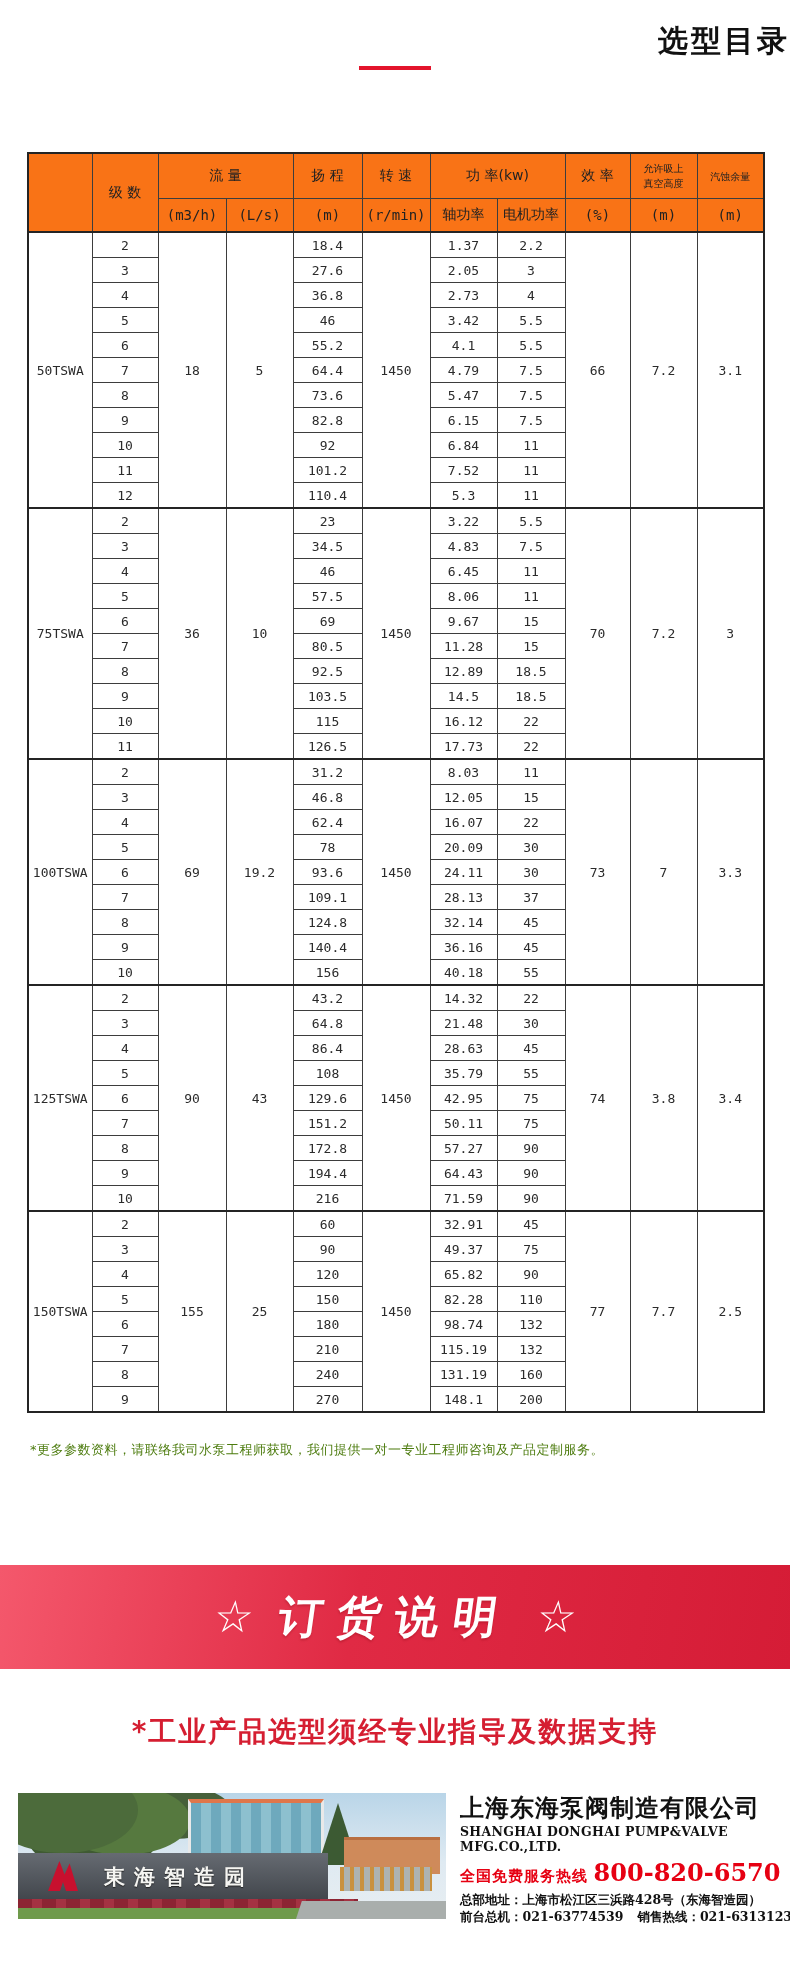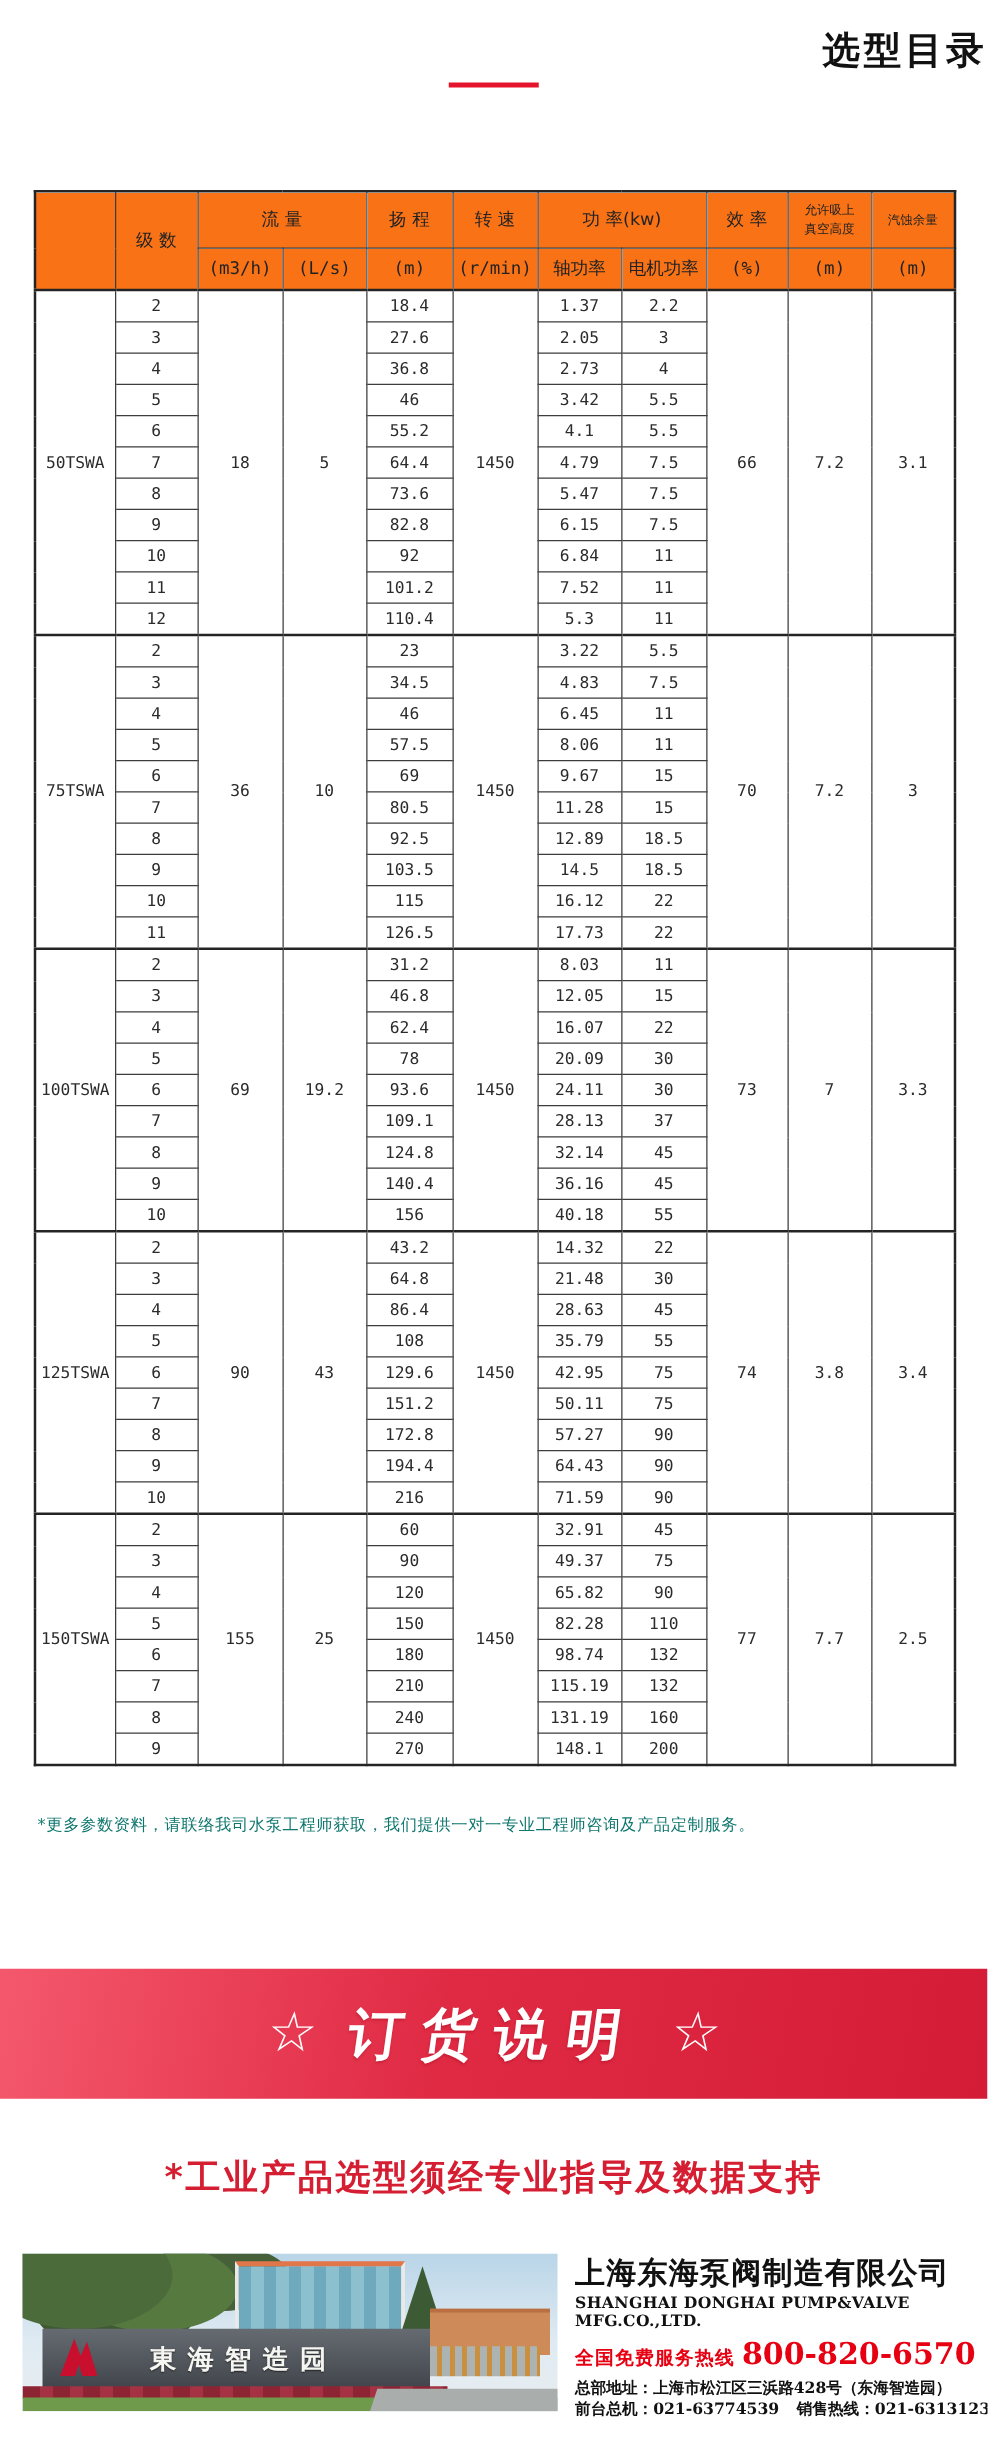--- a/index.html
+++ b/index.html
@@ -40,21 +40,21 @@
     font-weight:normal;font-size:14px;color:#222;background:#f97316;
   }
   table.spec thead tr.h1 th{height:44px;}
   table.spec thead tr.h2 th{height:32px;border-bottom:2px solid #242424;}
   table.spec thead th.small2{font-size:10px;line-height:15px;}
   table.spec td{height:24px;color:#2b2b2b;}
   .c-num,.c-model,.u-mono{font-family:"DejaVu Sans Mono","Liberation Mono",monospace;font-size:13px;}
   tr.group-first td{border-top:2px solid #242424;}
   
   .footnote{
-    margin:38px 30px 0;font-size:13px;color:#0f766e;letter-spacing:.5px;
+    margin:28px 30px 0;font-size:13px;color:#4d7c0f;letter-spacing:.5px;
   }
   
   .order-banner{
     margin-top:106px;height:104px;width:790px;
     background:linear-gradient(100deg,#f4586c 0%,#e02a44 45%,#d51c36 100%);
     display:flex;align-items:center;justify-content:center;gap:26px;
   }
   .order-banner .star{color:#fff;font-size:44px;line-height:1;transform:skewX(-6deg);}
   .order-banner .banner-text{
     color:#fff;font-size:44px;font-weight:bold;letter-spacing:14px;
@@ -92,21 +92,21 @@
   }
   .ph-build-right{
     position:absolute;right:6px;top:44px;width:96px;height:34px;background:#cf8a5a;
     border-top:3px solid #b96f41;
   }
   .ph-gate{
     position:absolute;right:14px;top:74px;width:92px;height:24px;
     background:repeating-linear-gradient(90deg,#c9913f 0 4px,#adb3b2 4px 10px);
   }
   .ph-wall{
-    position:absolute;left:16px;top:60px;width:310px;height:48px;
+    position:absolute;left:0;top:60px;width:310px;height:48px;
     background:linear-gradient(#666b72,#41454b);
     display:flex;align-items:center;
   }
   .ph-sign{
     color:#f5f5f2;font-size:21px;font-weight:bold;letter-spacing:9px;
     padding-left:86px;white-space:nowrap;text-shadow:0 1px 1px #222;
   }
   .ph-logo{
     position:absolute;left:30px;top:68px;width:30px;height:30px;background:#c8102e;
     clip-path:polygon(0 100%,38% 0,55% 45%,72% 8%,100% 100%,60% 100%,50% 70%,40% 100%);

